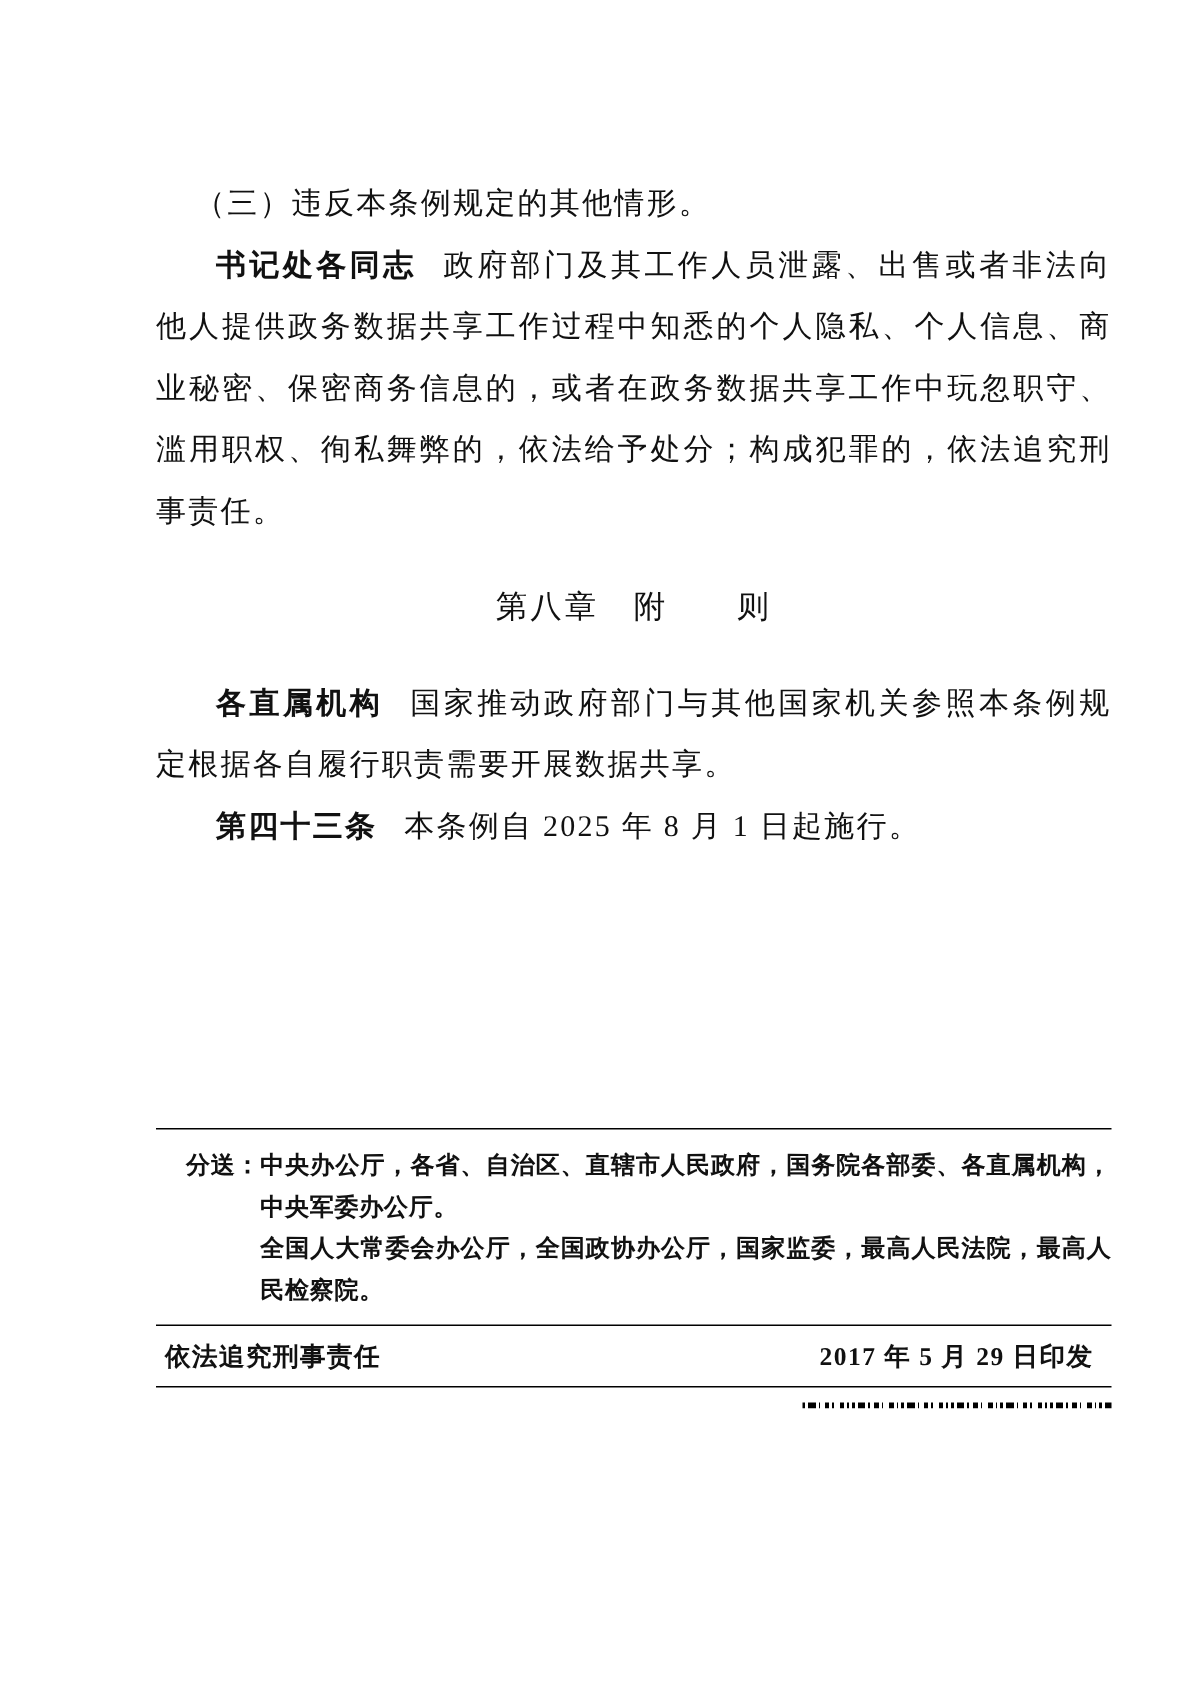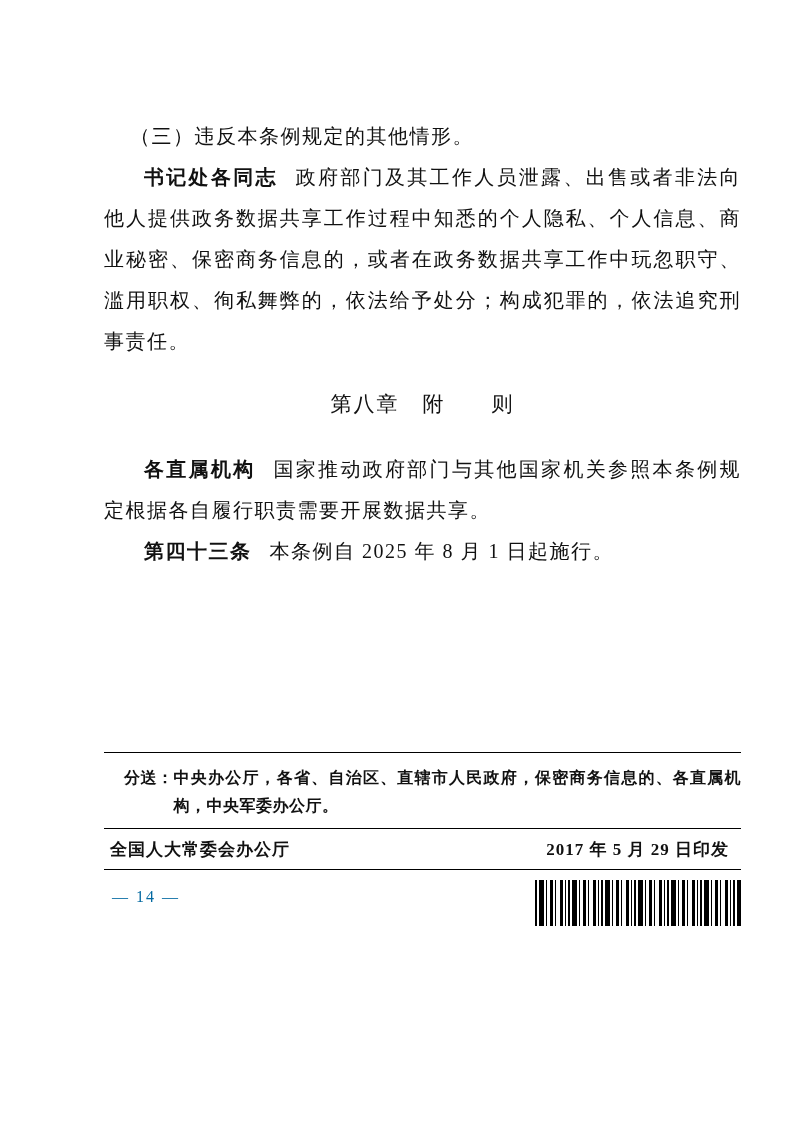--- a/index.html
+++ b/index.html
@@ -148,28 +148,29 @@
     </p>
 
     <div class="body-spacer"></div>
   </main>
 
   <div class="rule"></div>
 
   <div class="distribution">
     <span class="dist-label">分送：</span>
     <div class="dist-lines">
-      <div class="dist-line">中央办公厅，各省、自治区、直辖市人民政府，保密商务信息的、各直属机构，中央军委办公厅。</div>
+      <div class="dist-line">中央办公厅，各省、自治区、直辖市人民政府，国务院各部委、各直属机构，中央军委办公厅。</div>
+      <div class="dist-line">全国人大常委会办公厅，全国政协办公厅，国家监委，最高人民法院，最高人民检察院。</div>
     </div>
   </div>
 
   <div class="rule"></div>
 
   <div class="footer-row">
-    <span>全国人大常委会办公厅</span>
+    <span>依法追究刑事责任</span>
     <span>2017 年 5 月 29 日印发</span>
   </div>
 
   <div class="rule"></div>
 
   <div class="bottom-row">
     <span class="page-number">— 14 —</span>
     <div class="barcode"></div>
   </div>
 

